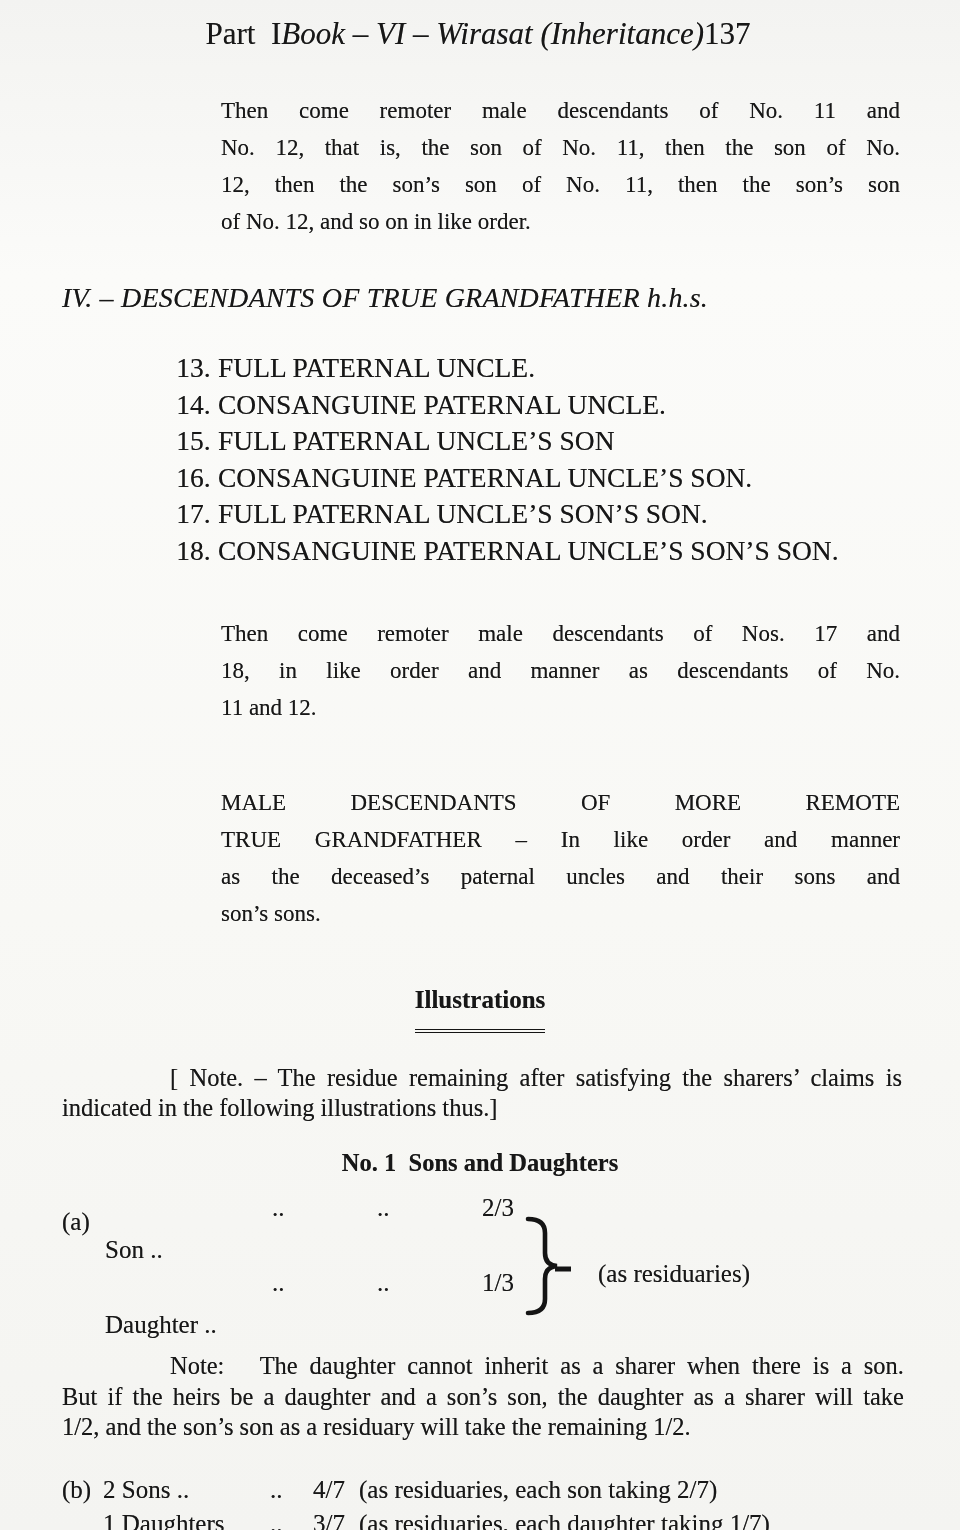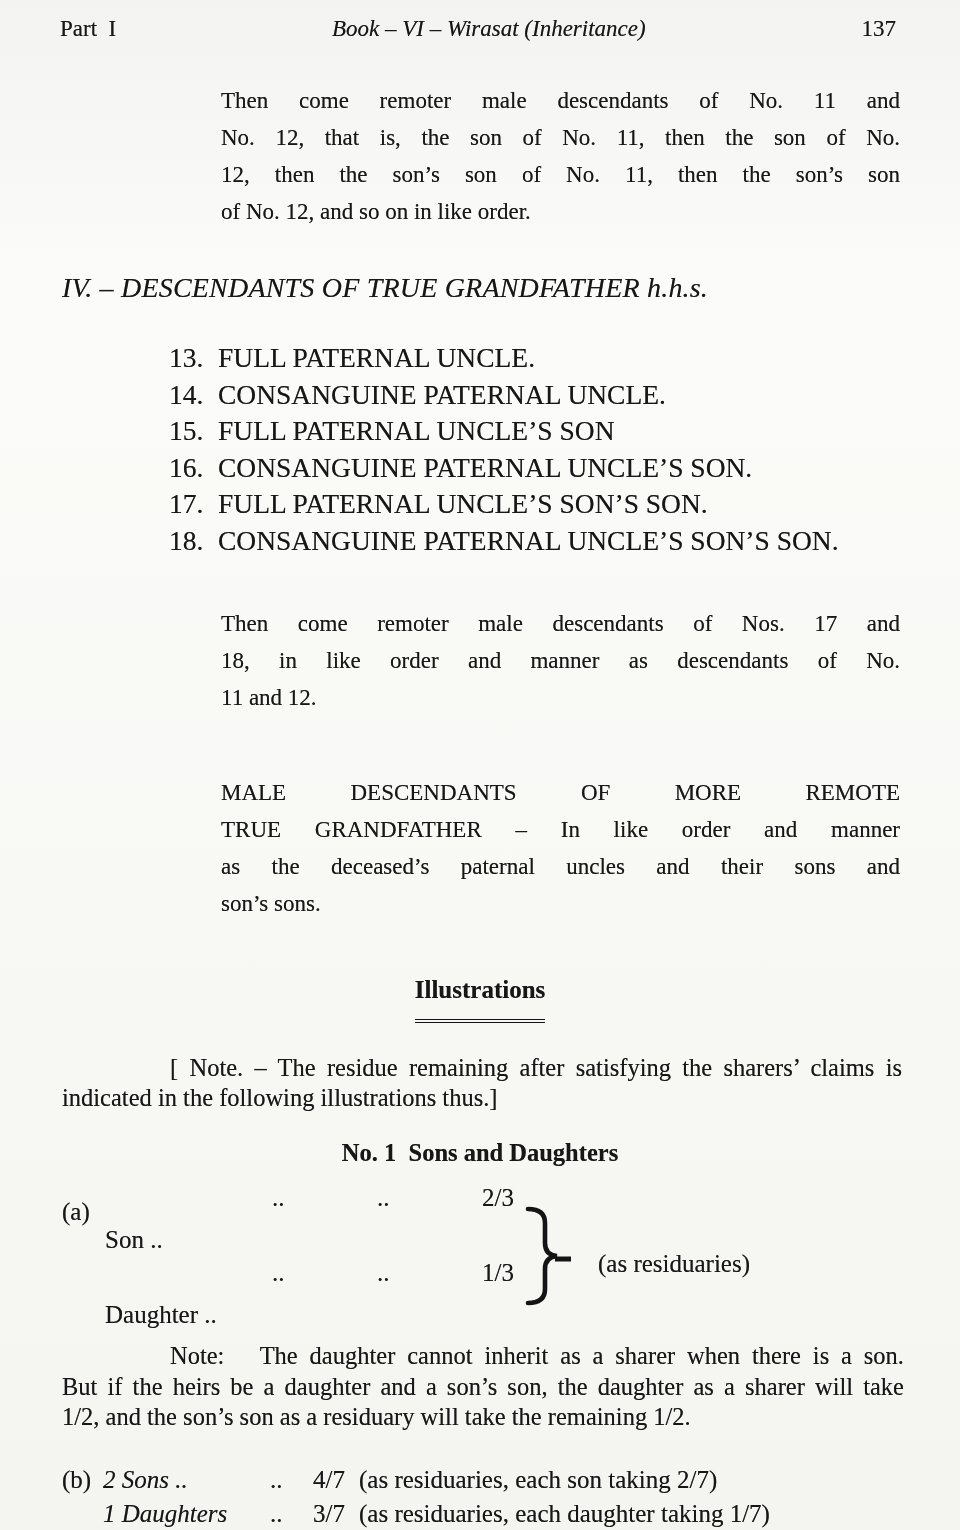--- a/index.html
+++ b/index.html
@@ -5,36 +5,36 @@
   html,body{margin:0;padding:0;background:#e9e9e7;}
   .page{
     width:960px;height:1530px;
     background:linear-gradient(180deg,#f3f3f1 0%,#fbfbf9 18%,#f8f8f5 60%,#f4f4f1 100%);
     font-family:"Liberation Serif","DejaVu Serif",serif;
     color:#171717;
     position:relative;overflow:hidden;
     text-shadow:0 0 .5px rgba(20,20,20,.55);
   }
   
-  .header{display:flex;justify-content:space-between;align-items:baseline;
-    padding:16px 64px 0 60px;font-size:23px;}
+  .header{display:flex;justify-content:center;align-items:baseline;
+    padding:16px 64px 0 60px;font-size:31px;}
   .header .title{font-style:italic;}
   
   .para{margin:0 60px 0 221px;font-size:23px;line-height:37px;}
   .para .jline{text-align:justify;text-align-last:justify;}
   .para .lastline{text-align:left;}
   .p1{margin-top:40px;}
   .p2{margin-top:46px;}
   .p3{margin-top:58px;}
   
   .section-heading{font-style:italic;font-weight:normal;font-size:28px;
     margin:42px 60px 0 62px;letter-spacing:.2px;}
   
   .heir-list{list-style:none;margin:36px 0 0 169px;padding:0;
-    font-size:27.5px;line-height:36.5px;}
+    font-size:27.5px;line-height:36.5px;text-align:center;}
   .heir-list li{display:flex;}
   .heir-list .num{width:49px;flex:none;}
   
   .ill-title{margin:54px 0 0 0;text-align:center;font-size:25px;font-weight:bold;}
   .ill-title .underlined{border-bottom:4px double #141414;padding-bottom:16px;display:inline-block;line-height:1.05;}
   .note-para{margin:30px 58px 0 62px;font-size:24.5px;line-height:30px;}
   .note-para .jline{text-align:justify;text-align-last:justify;}
   .note-para .first{padding-left:108px;}
   .note-para .lastline{text-align:left;}
   .no1-title{margin:26px 0 0 0;text-align:center;font-size:24.5px;font-weight:bold;}
@@ -46,21 +46,21 @@
   .ill-a .dcol{width:105px;flex:none;}
   .ill-a .share{width:40px;flex:none;}
   .brace{flex:none;margin-left:2px;}
   .ill-a .annot{margin-left:26px;margin-top:16px;}
   
   .note2{margin:10px 56px 0 62px;font-size:24.5px;line-height:30.5px;}
   
   .ill-b{margin:30px 0 0 62px;font-size:25px;line-height:34px;}
   .ill-b .row{display:flex;}
   .ill-b .marker{width:41px;flex:none;}
-  .ill-b .heir{width:167px;flex:none;font-style:italic;}
+  .ill-b .heir{width:167px;flex:none;}
   .ill-b .dots{width:43px;flex:none;}
   .ill-b .share{width:46px;flex:none;}
 </style>
 </head>
 <body>
 
 <div class="page">
 
   <div class="header">
     <span>Part&nbsp;&nbsp;I</span>

